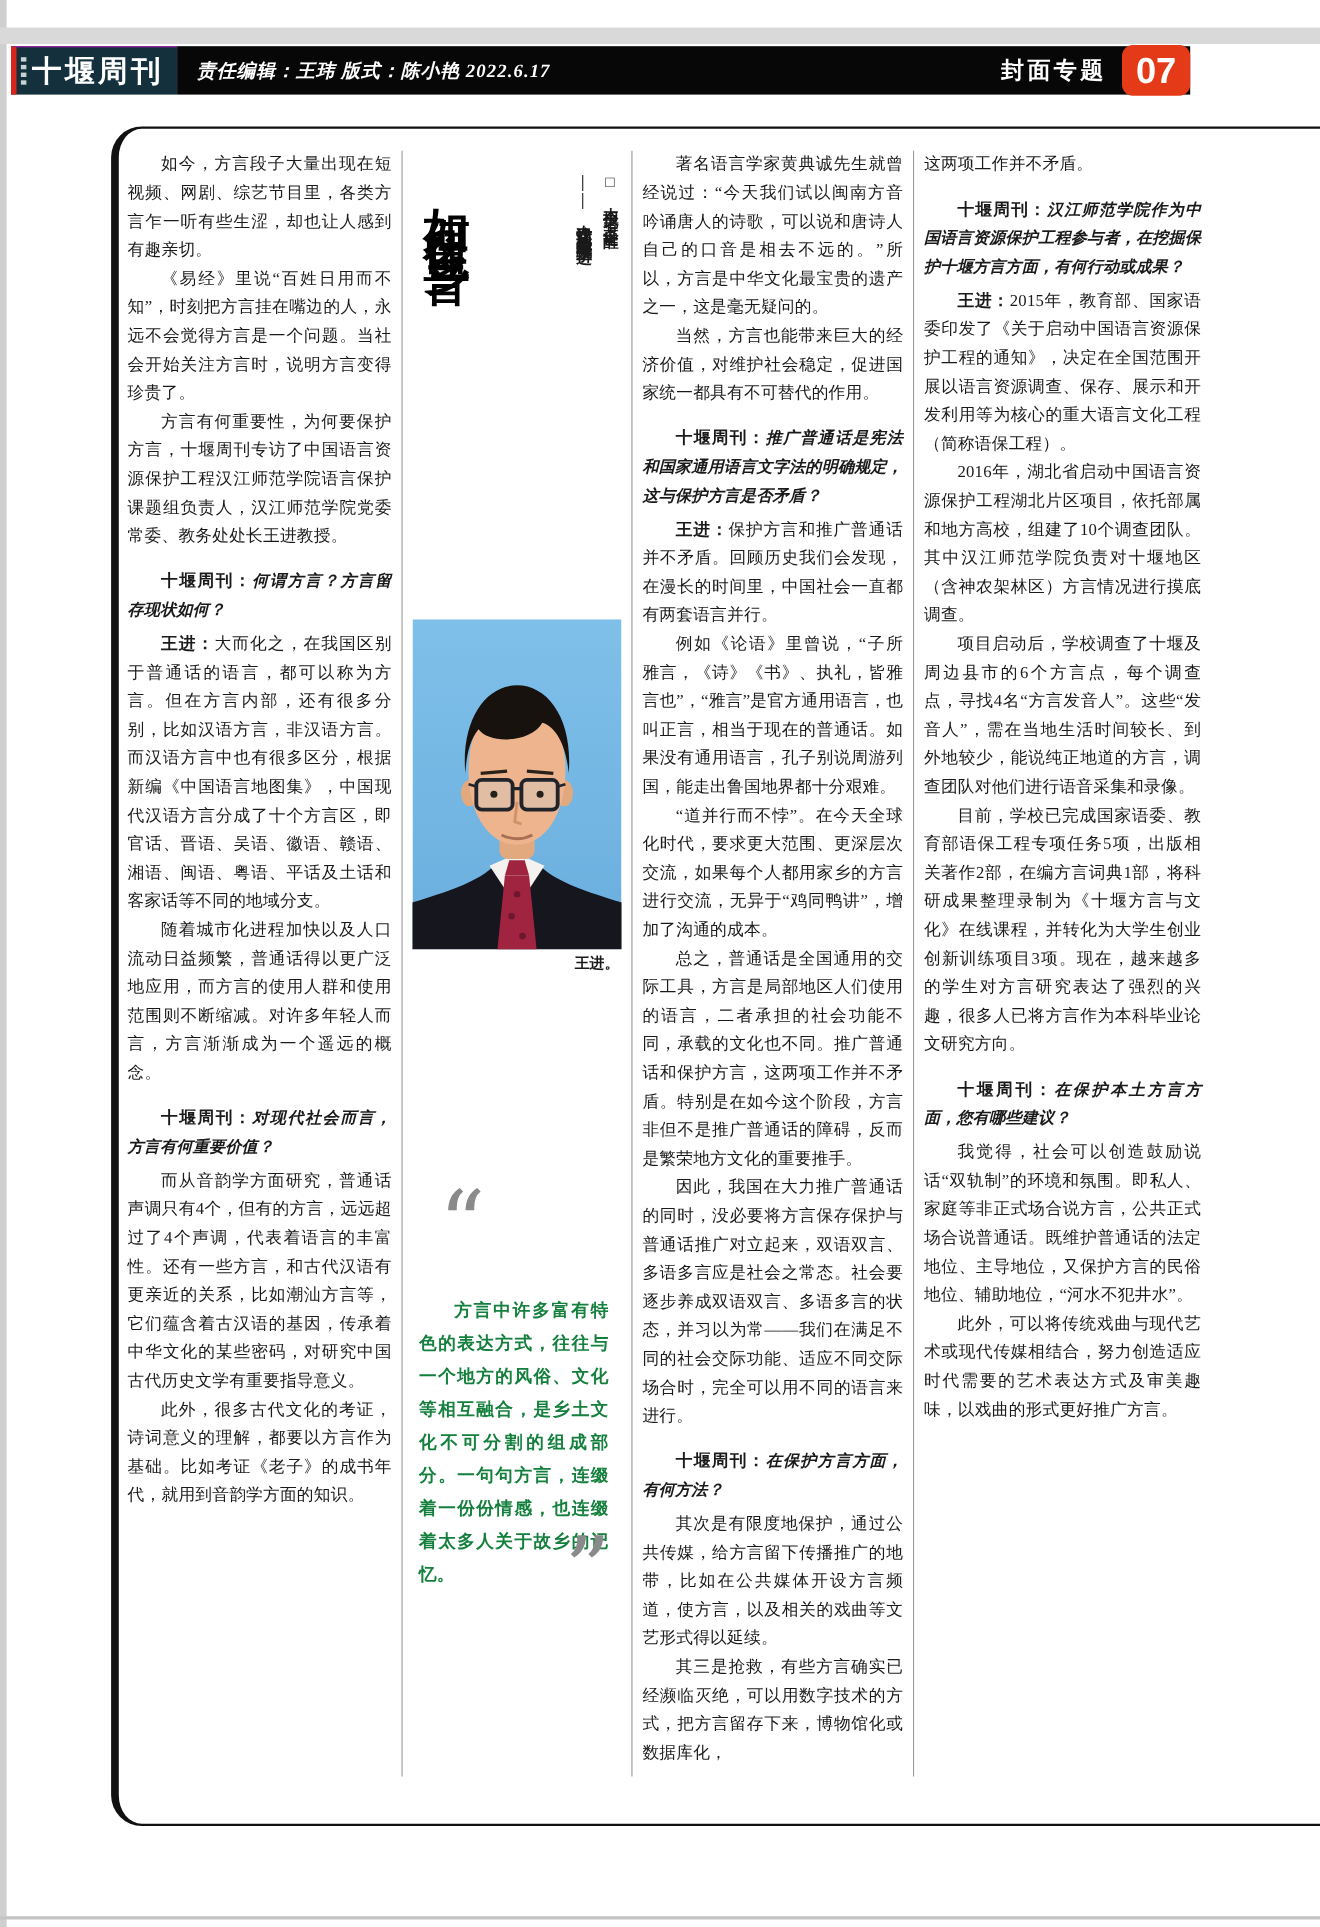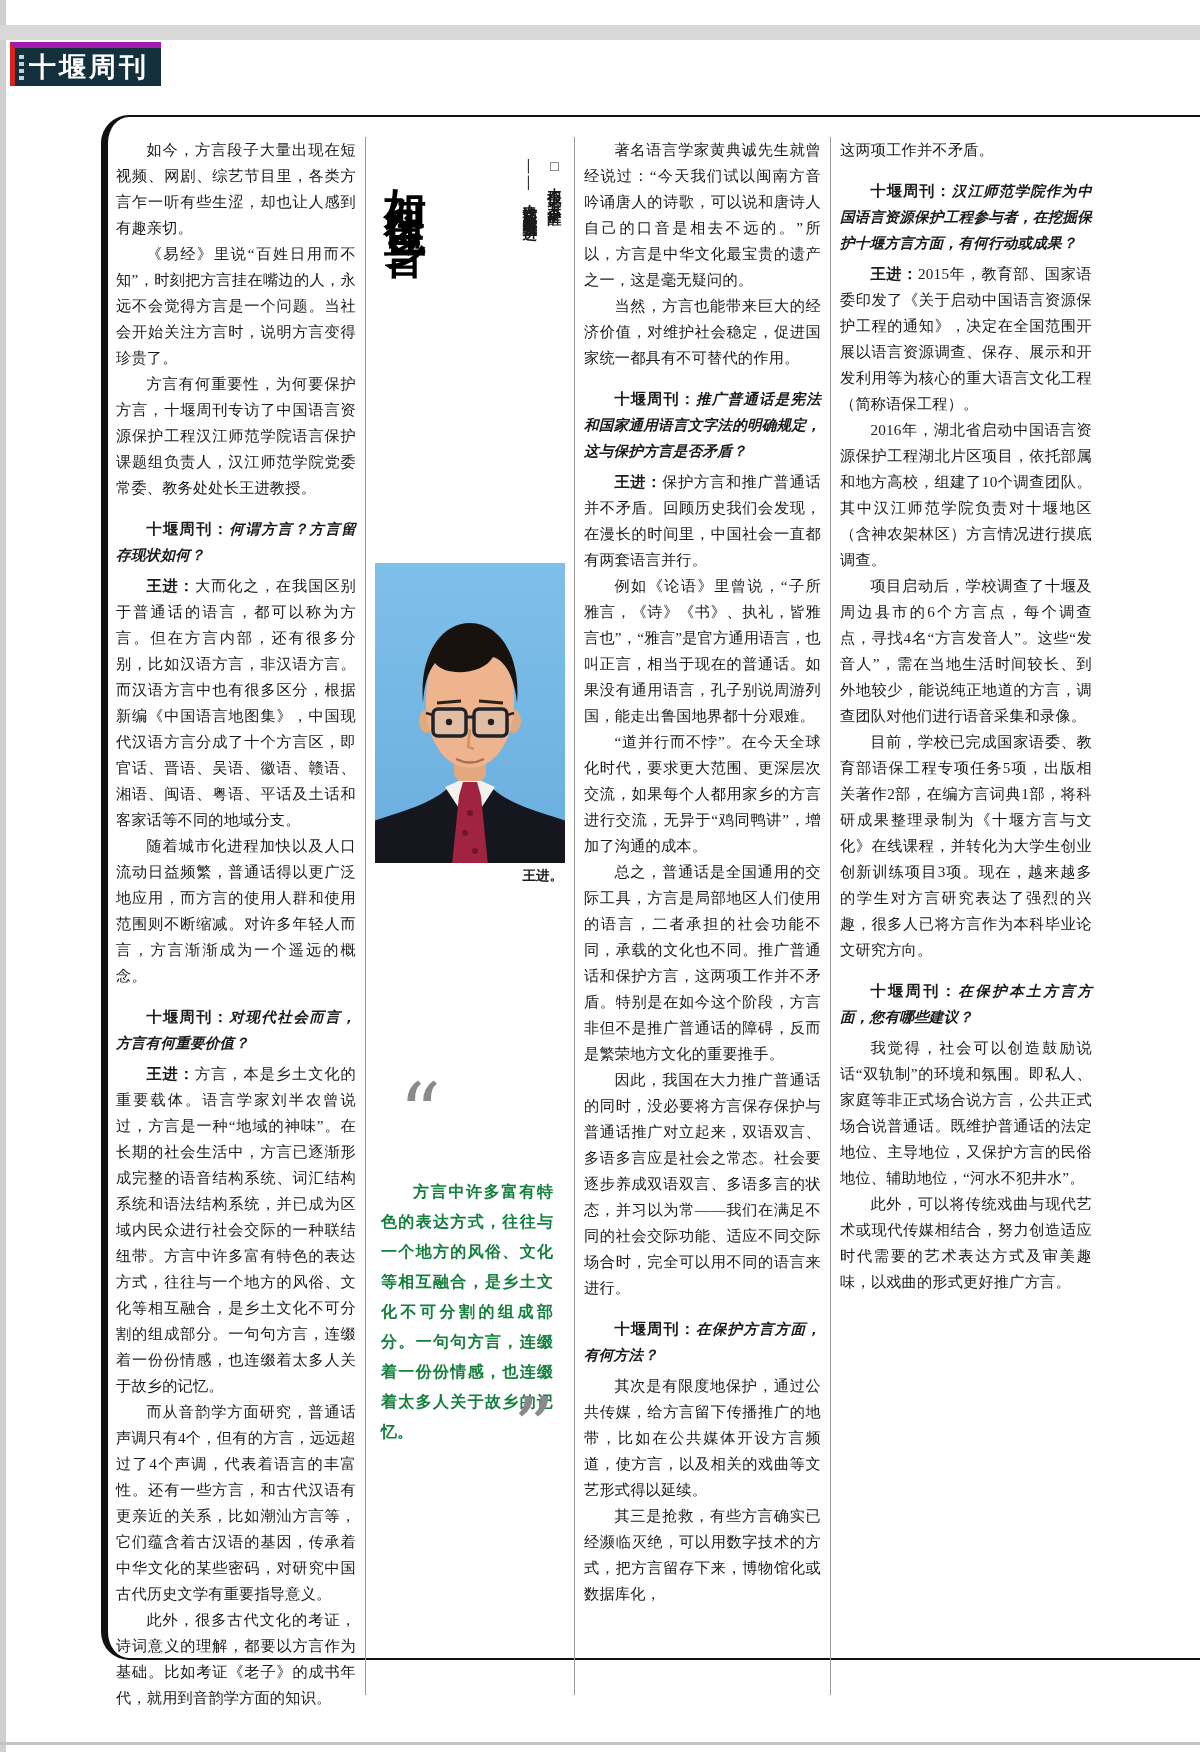--- a/index.html
+++ b/index.html
@@ -4,21 +4,21 @@
 <style>
   html,body{margin:0;padding:0;background:#fff;}
   #page{position:relative;width:1200px;height:1752px;background:#fff;overflow:hidden;
         font-family:"Liberation Serif","DejaVu Serif",serif;color:#1a1a1a;}
   .edge-left{position:absolute;left:0;top:0;width:6px;height:1752px;background:#cfcfcf;}
   .top-strip{position:absolute;left:0;top:25px;width:1200px;height:15px;background:#d9d9d9;}
   .bottom-rule{position:absolute;left:0;top:1742px;width:1200px;height:3px;background:#c4c4c4;}
 
   
   .header{position:absolute;left:10px;top:42px;width:1072px;height:44px;display:flex;align-items:stretch;}
-  .logo-box{background:#14303d;border-top:6px solid #a21caf;border-left:5px solid #d8251c;
+  .logo-box{background:#14303d;border-top:1px solid #a21caf;border-left:5px solid #d8251c;
             display:flex;align-items:center;padding:0 12px 0 4px;}
   .logo-ticks{display:flex;flex-direction:column;gap:3px;margin-right:5px;}
   .logo-ticks i{display:block;width:5px;height:4px;background:#c7d2d6;}
   .logo-text{color:#fff;font-size:27px;font-weight:900;letter-spacing:3px;white-space:nowrap;}
   .black-bar{flex:1;background:#070707;color:#fff;display:flex;align-items:center;padding-left:18px;}
   .editor-line{font-style:italic;font-size:17px;letter-spacing:1px;font-weight:600;}
   .bar-spacer{flex:1;}
   .section-label{font-weight:900;font-size:21px;letter-spacing:3px;font-family:"Liberation Sans",sans-serif;}
   .page-number{background:#e53a17;color:#fff;font-weight:bold;font-size:33px;
                font-family:"Liberation Sans",sans-serif;border-radius:10px;width:62px;height:46px;
@@ -64,34 +64,39 @@
   <div class="header">
     <div class="logo-box">
       <span class="logo-ticks">
           <i></i>
           <i></i>
           <i></i>
           <i></i>
         </span>
       <span class="logo-text">十堰周刊</span>
     </div>
+    <div class="black-bar">
+      <span class="editor-line">责任编辑：王玮  版式：陈小艳  2022.6.17</span>
+      <span class="bar-spacer"></span>
+      <span class="section-label">封面专题</span>
+      <span class="page-number">07</span>
+    </div>
   </div>
 
   <div class="frame">
     <div class="cols">
 
       <div class="col">
           <p class="p"><span>如今，方言段子大量出现在短视频、网剧、综艺节目里，各类方言乍一听有些生涩，却也让人感到有趣亲切。</span></p>
           <p class="p"><span>《易经》里说“百姓日用而不知”，时刻把方言挂在嘴边的人，永远不会觉得方言是一个问题。当社会开始关注方言时，说明方言变得珍贵了。</span></p>
           <p class="p"><span>方言有何重要性，为何要保护方言，十堰周刊专访了中国语言资源保护工程汉江师范学院语言保护课题组负责人，汉江师范学院党委常委、教务处处长王进教授。</span></p>
           <p class="q"><b>十堰周刊：</b><span class="qt">何谓方言？方言留存现状如何？</span></p>
           <p class="a"><b>王进：</b><span>大而化之，在我国区别于普通话的语言，都可以称为方言。但在方言内部，还有很多分别，比如汉语方言，非汉语方言。而汉语方言中也有很多区分，根据新编《中国语言地图集》，中国现代汉语方言分成了十个方言区，即官话、晋语、吴语、徽语、赣语、湘语、闽语、粤语、平话及土话和客家话等不同的地域分支。</span></p>
           <p class="p"><span>随着城市化进程加快以及人口流动日益频繁，普通话得以更广泛地应用，而方言的使用人群和使用范围则不断缩减。对许多年轻人而言，方言渐渐成为一个遥远的概念。</span></p>
           <p class="q"><b>十堰周刊：</b><span class="qt">对现代社会而言，方言有何重要价值？</span></p>
-          <p class="a"><b>王进：</b><span>方言，本是乡土文化的重要载体。语言学家刘半农曾说过，方言是一种“地域的神味”。在长期的社会生活中，方言已逐渐形成完整的语音结构系统、词汇结构系统和语法结构系统，并已成为区域内民众进行社会交际的一种联结纽带。方言中许多富有特色的表达方式，往往与一个地方的风俗、文化等相互融合，是乡土文化不可分割的组成部分。一句句方言，连缀着一份份情感，也连缀着太多人关于故乡的记忆。</span></p>
           <p class="p"><span>而从音韵学方面研究，普通话声调只有4个，但有的方言，远远超过了4个声调，代表着语言的丰富性。还有一些方言，和古代汉语有更亲近的关系，比如潮汕方言等，它们蕴含着古汉语的基因，传承着中华文化的某些密码，对研究中国古代历史文学有重要指导意义。</span></p>
           <p class="p"><span>此外，很多古代文化的考证，诗词意义的理解，都要以方言作为基础。比如考证《老子》的成书年代，就用到音韵学方面的知识。</span></p>
         </div>
       <div class="vrule"></div>
 
       <div class="col2">
         <div class="big-title">如何留住乡音</div>
         <div class="subtitle">——专访汉江师范学院教授王进</div>
         <div class="byline">□本报记者 李世醒</div>
 

